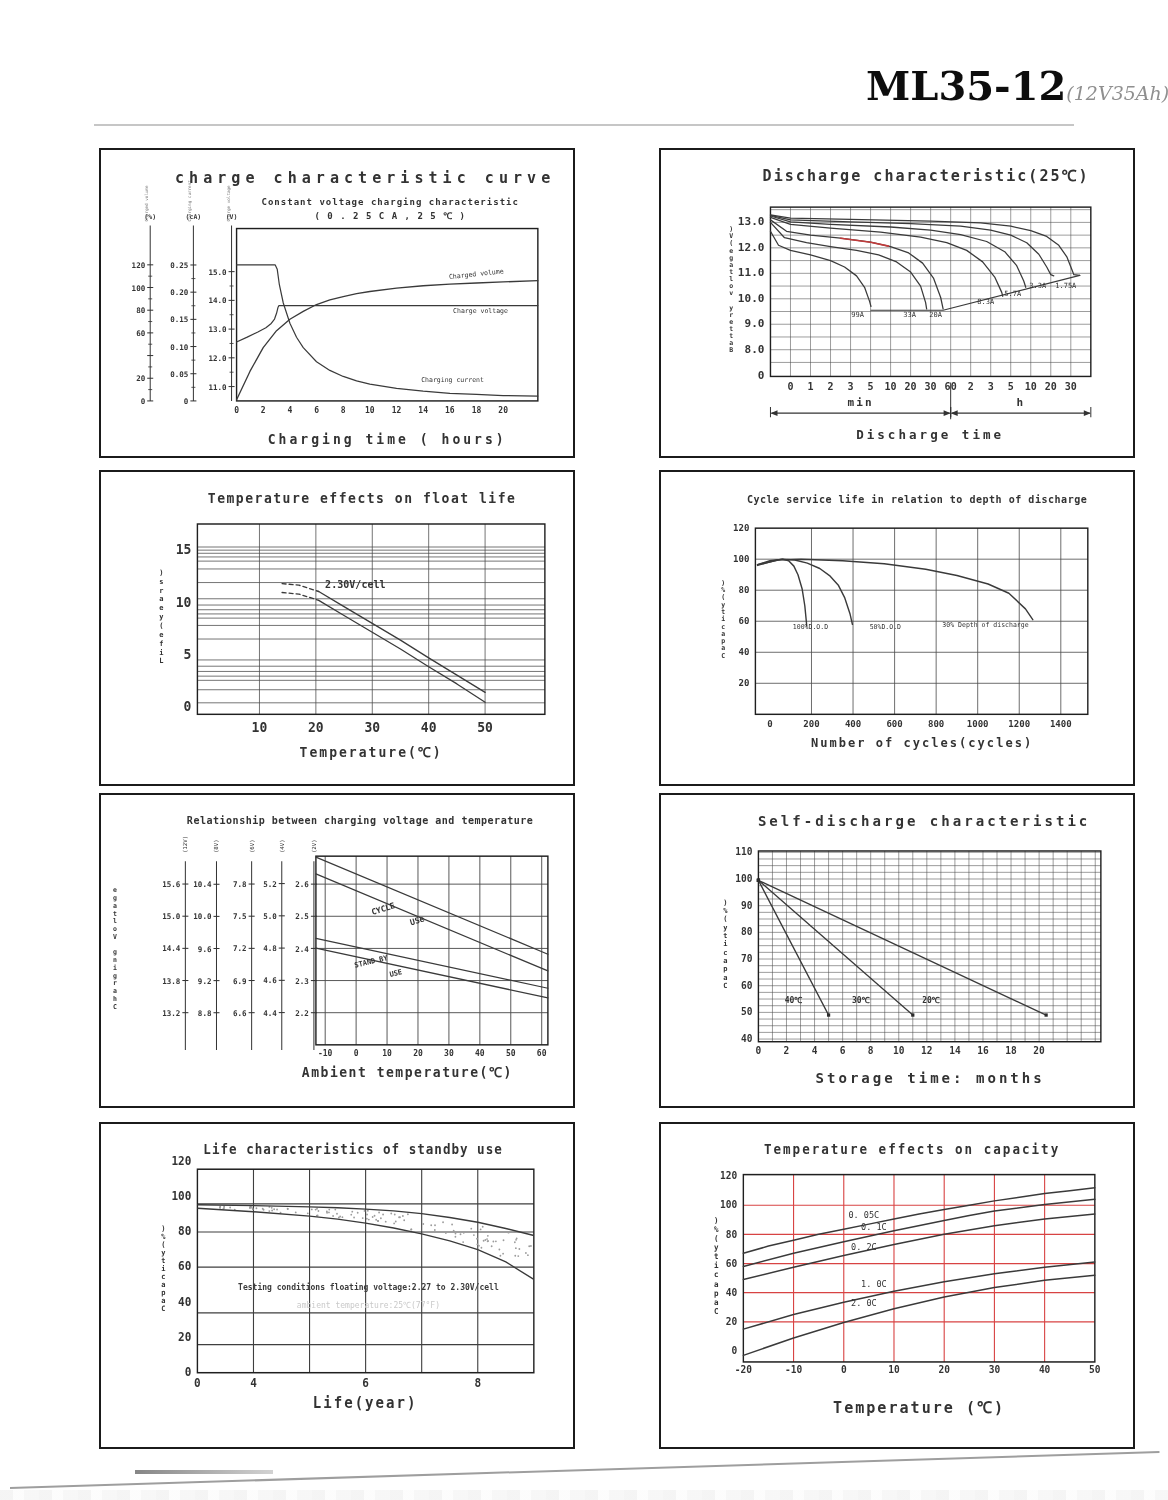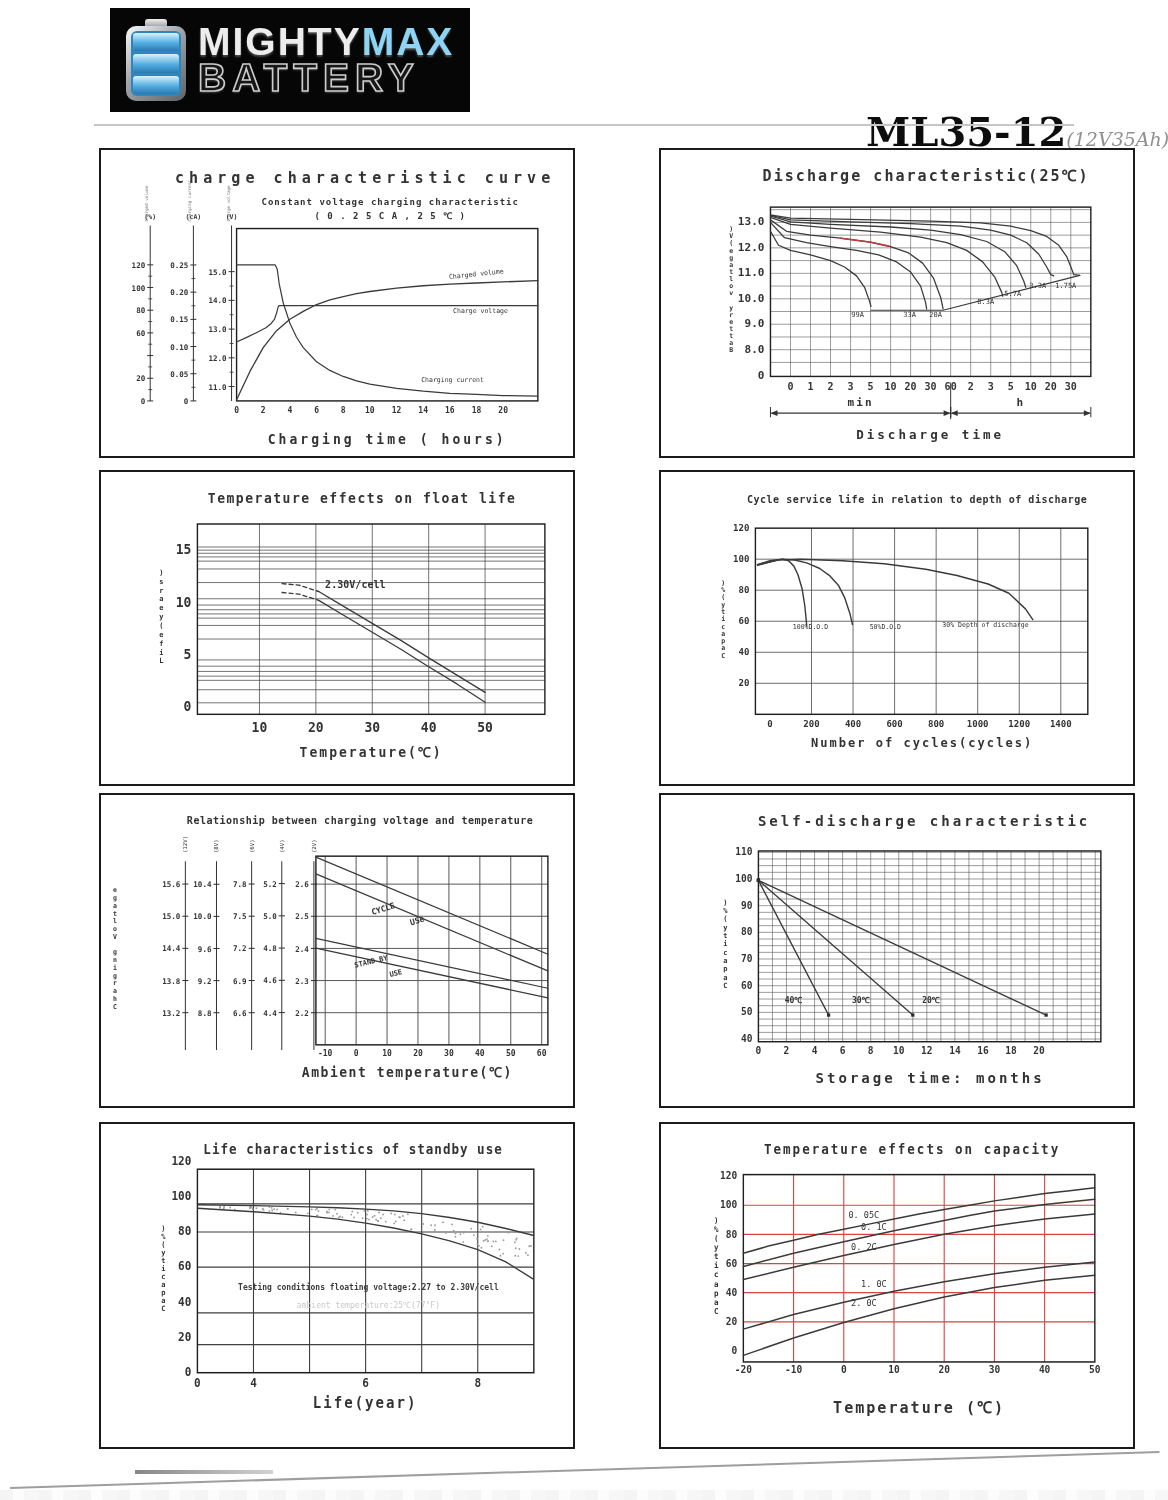--- a/index.html
+++ b/index.html
@@ -13,21 +13,21 @@
   .batt-body{position:absolute;top:7px;left:0;right:0;bottom:0;border-radius:10px;
         background:linear-gradient(135deg,#fafafa,#9fa3a8 45%,#5f6368);padding:5px;box-sizing:border-box;}
   .batt-core{width:100%;height:100%;border-radius:6px;background:#2e86c0;display:flex;
         flex-direction:column;gap:3px;padding:2px;box-sizing:border-box;}
   .batt-seg{flex:1;border-radius:3px;background:linear-gradient(180deg,#d8f3fe,#53ade0 55%,#2b7ab0);}
   .brand{line-height:0.92;white-space:nowrap;}
   .brand-l1{font-size:39px;font-weight:bold;letter-spacing:2px;color:#ededed;text-shadow:0 2px 2px #4a4a4a;}
   .brand-l1 .max{color:#8ed4f4;}
   .brand-l2{font-size:39px;font-weight:bold;letter-spacing:6px;color:#161616;
         -webkit-text-stroke:1.6px #cdcdcd;text-shadow:0 2px 2px #3c3c3c;}
-  .model{position:absolute;left:866px;top:62px;white-space:nowrap;font-family:"DejaVu Serif",serif;margin-top:46px;}
+  .model{position:absolute;left:866px;top:62px;white-space:nowrap;font-family:"DejaVu Serif",serif;}
   .model-name{font-size:40px;font-weight:bold;color:#0d0d0d;}
   .model-spec{font-size:19px;font-style:italic;color:#8f8f8f;}
   .hdr-rule{position:absolute;left:94px;top:124px;width:980px;height:2px;background:#c6c6c6;}
   .panel{position:absolute;border:2px solid #1b1b1b;background:#fff;box-sizing:border-box;}
   .panel svg{display:block;width:100%;height:100%;}
   .p1{left:99px;top:148px;width:476px;height:310px;}
   .p2{left:659px;top:148px;width:476px;height:310px;}
   .p3{left:99px;top:470px;width:476px;height:316px;}
   .p4{left:659px;top:470px;width:476px;height:316px;}
   .p5{left:99px;top:793px;width:476px;height:315px;}
@@ -39,36 +39,20 @@
   .foot-bar{position:absolute;left:135px;top:1470px;width:138px;height:4px;
         background:linear-gradient(90deg,#868686,#d2d2d2);}
   .foot-noise{position:absolute;left:0;top:1490px;width:100%;height:10px;opacity:.65;
         background:repeating-linear-gradient(90deg,#efefef 0 13px,#fbfbfb 13px 24px,#f3f3f3 24px 39px);}
 </style>
 </head>
 <body>
 
 <div class="page">
 
-  <div class="logo">
-    <div class="batt">
-      <div class="batt-cap"></div>
-      <div class="batt-body">
-        <div class="batt-core">
-          <div class="batt-seg"></div>
-          <div class="batt-seg"></div>
-          <div class="batt-seg"></div>
-        </div>
-      </div>
-    </div>
-    <div class="brand">
-      <div class="brand-l1"><span>MIGHTY</span><span class="max">MAX</span></div>
-      <div class="brand-l2">BATTERY</div>
-    </div>
-  </div>
 
   <div class="model">
     <span class="model-name">ML35-12</span><span class="model-spec">(12V35Ah)</span>
   </div>
 
   <div class="hdr-rule"></div>
 
   <div class="panel p1">
     <svg viewBox="0 0 470 300" preserveAspectRatio="none">
         <rect x="135" y="77" width="300" height="169" fill="none" stroke="#1f1f1f" stroke-width="1.4"></rect>

